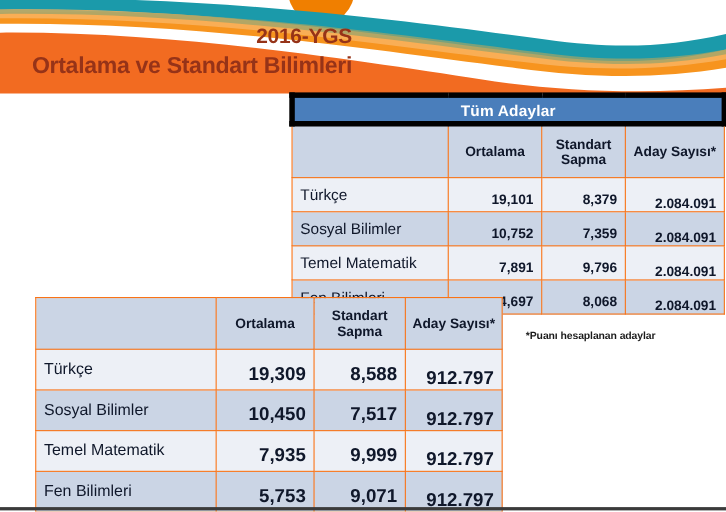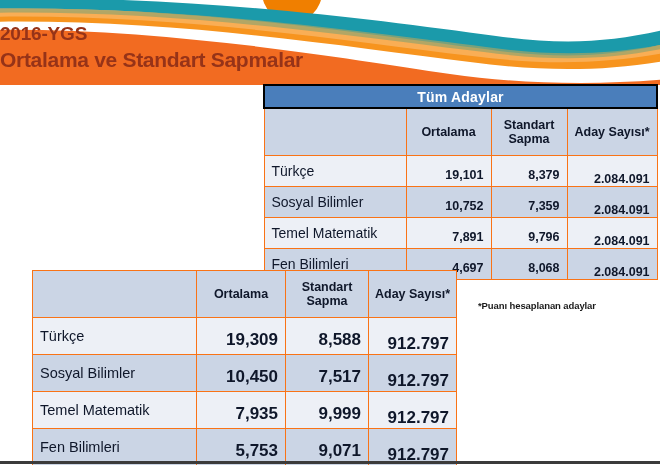--- a/index.html
+++ b/index.html
@@ -10,21 +10,21 @@
     overflow:hidden;
     position:relative;
   }
   .slide{position:relative;width:660px;height:465px;overflow:hidden;background:#fff;}
 
   
   .header-deco{position:absolute;left:0;top:0;width:660px;height:85px;overflow:hidden;pointer-events:none;}
   .header-deco svg{display:block;}
 
   
-  .title-block{position:absolute;left:0;top:22px;width:320px;text-align:left;}
+  .title-block{position:absolute;left:0;top:22px;width:320px;text-align:right;}
   .title-line1{
     font-size:19px;font-weight:bold;color:#963318;
     letter-spacing:-0.2px;line-height:24px;
   }
   .title-line2{
     font-size:21px;font-weight:bold;color:#963318;
     letter-spacing:-0.3px;line-height:26px;margin-top:1px;
   }
 
   
@@ -36,21 +36,21 @@
     color:#0f172a;
   }
   .tbl .caption-cell{
     background:#4A7EBB;
     color:#ffffff;
     font-weight:bold;
     text-align:center;
     font-size:14px;
     height:21px;
     letter-spacing:0.2px;
-    border:2px solid #000000;
+    border:5px solid #000000;
   }
   .tbl .hdr{
     background:#CBD5E5;
     font-weight:bold;
     text-align:center;
     vertical-align:middle;
     font-size:12.5px;
     line-height:14px;
     height:46px;
   }
@@ -126,21 +126,21 @@
 
         <path d="M -20 9 C 180 4, 360 34, 492 50 C 566 60, 620 56, 680 40 L 680 26 C 618 42, 568 46, 496 36 C 362 18, 182 -6, -20 -1 Z" fill="#1B9AAA"></path>
 
         <path d="M -20 13 C 178 9, 355 37, 484 52 C 558 62, 616 60, 680 45 L 680 41 C 616 55, 558 57, 486 47 C 356 31, 178 5, -20 9 Z" fill="#9AA36B" opacity="0.75"></path>
       </g>
     </svg>
   </div>
 
   <div class="title-block">
     <div class="title-line1">2016-YGS</div>
-    <div class="title-line2">Ortalama ve Standart Sapmalar</div>
+    <div class="title-line2">Ortalama ve Standart Bilimleri</div>
   </div>
 
   <table class="tbl" id="table-all">
     <colgroup>
       <col style="width:142px">
         <col style="width:85px">
         <col style="width:76px">
         <col style="width:90px">
     </colgroup>
     <tbody>

